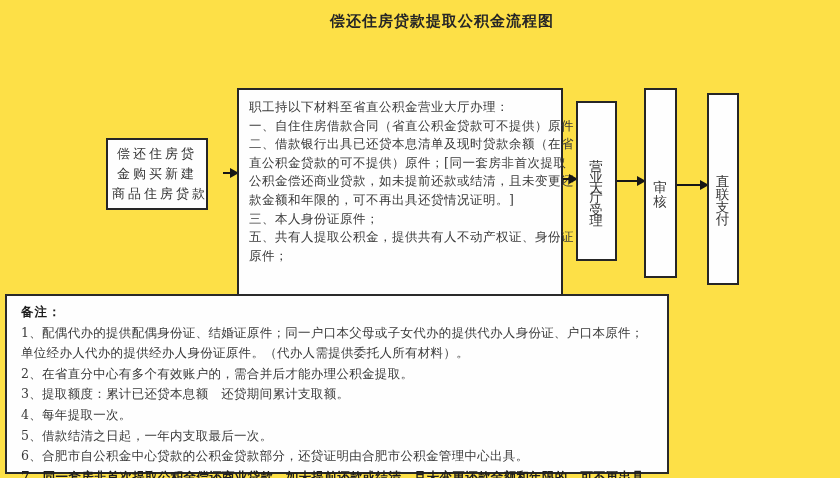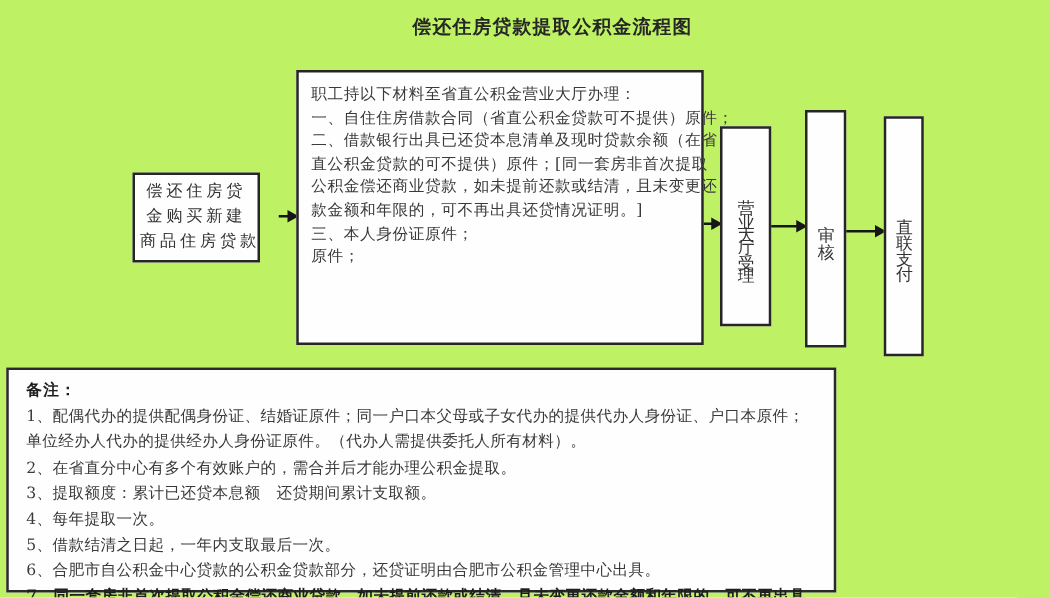--- a/index.html
+++ b/index.html
@@ -1,38 +1,38 @@
 <!DOCTYPE html>
 <html><head>
 <meta charset="utf-8">
 <style>
   * { margin:0; padding:0; box-sizing:border-box; }
   html,body { background:#e9e9e9; }
   .page {
-    position:relative; width:840px; height:478px; background:#bef264;
+    position:relative; width:840px; height:478px; background:#fde047;
     font-family:"DejaVu Serif","Liberation Serif",serif;
     color:#3c3c3c; overflow:hidden;
   }
   .title {
     position:absolute; top:12px; left:0; width:840px;
     padding-left:44px; text-align:center;
     font-size:15px; font-weight:bold; color:#262626; letter-spacing:1px;
   }
   .fbox {
     position:absolute; border:2px solid #262626; background:#fefefe;
   }
   .start-box {
     left:106px; top:138px; width:102px; height:72px;
     padding:4px 4px; overflow:hidden;
     font-size:13px; line-height:20px; letter-spacing:3px;
     text-align:center; color:#333;
   }
   .start-line { white-space:nowrap; }
   .materials-box {
-    left:237px; top:56px; width:326px; height:220px;
+    left:237px; top:88px; width:326px; height:220px;
     padding:8px 9px 6px 10px;
     font-size:12.5px; line-height:18.6px; color:#3a3a3a;
   }
   .materials-box .mline { white-space:nowrap; letter-spacing:0.5px; }
   .vstep {
     display:flex; align-items:center; justify-content:center;
   }
   .vtext {
     writing-mode:vertical-rl; text-orientation:upright;
     font-size:13.5px; color:#333; white-space:nowrap;
@@ -82,20 +82,21 @@
   <div class="arrow arrow-1"></div>
 
   <div class="fbox materials-box">
     <div class="mline">职工持以下材料至省直公积金营业大厅办理：</div>
     <div class="mline">一、自住住房借款合同（省直公积金贷款可不提供）原件；</div>
     <div class="mline">二、借款银行出具已还贷本息清单及现时贷款余额（在省</div>
     <div class="mline">直公积金贷款的可不提供）原件；[同一套房非首次提取</div>
     <div class="mline">公积金偿还商业贷款，如未提前还款或结清，且未变更还</div>
     <div class="mline">款金额和年限的，可不再出具还贷情况证明。]</div>
     <div class="mline">三、本人身份证原件；</div>
+    <div class="mline">五、共有人提取公积金，提供共有人不动产权证、身份证</div>
     <div class="mline">原件；</div>
   </div>
 
   <div class="arrow arrow-2"></div>
 
   <div class="fbox vstep step-accept">
     <span class="vtext">营业大厅受理</span>
   </div>
 
   <div class="arrow arrow-3"></div>

